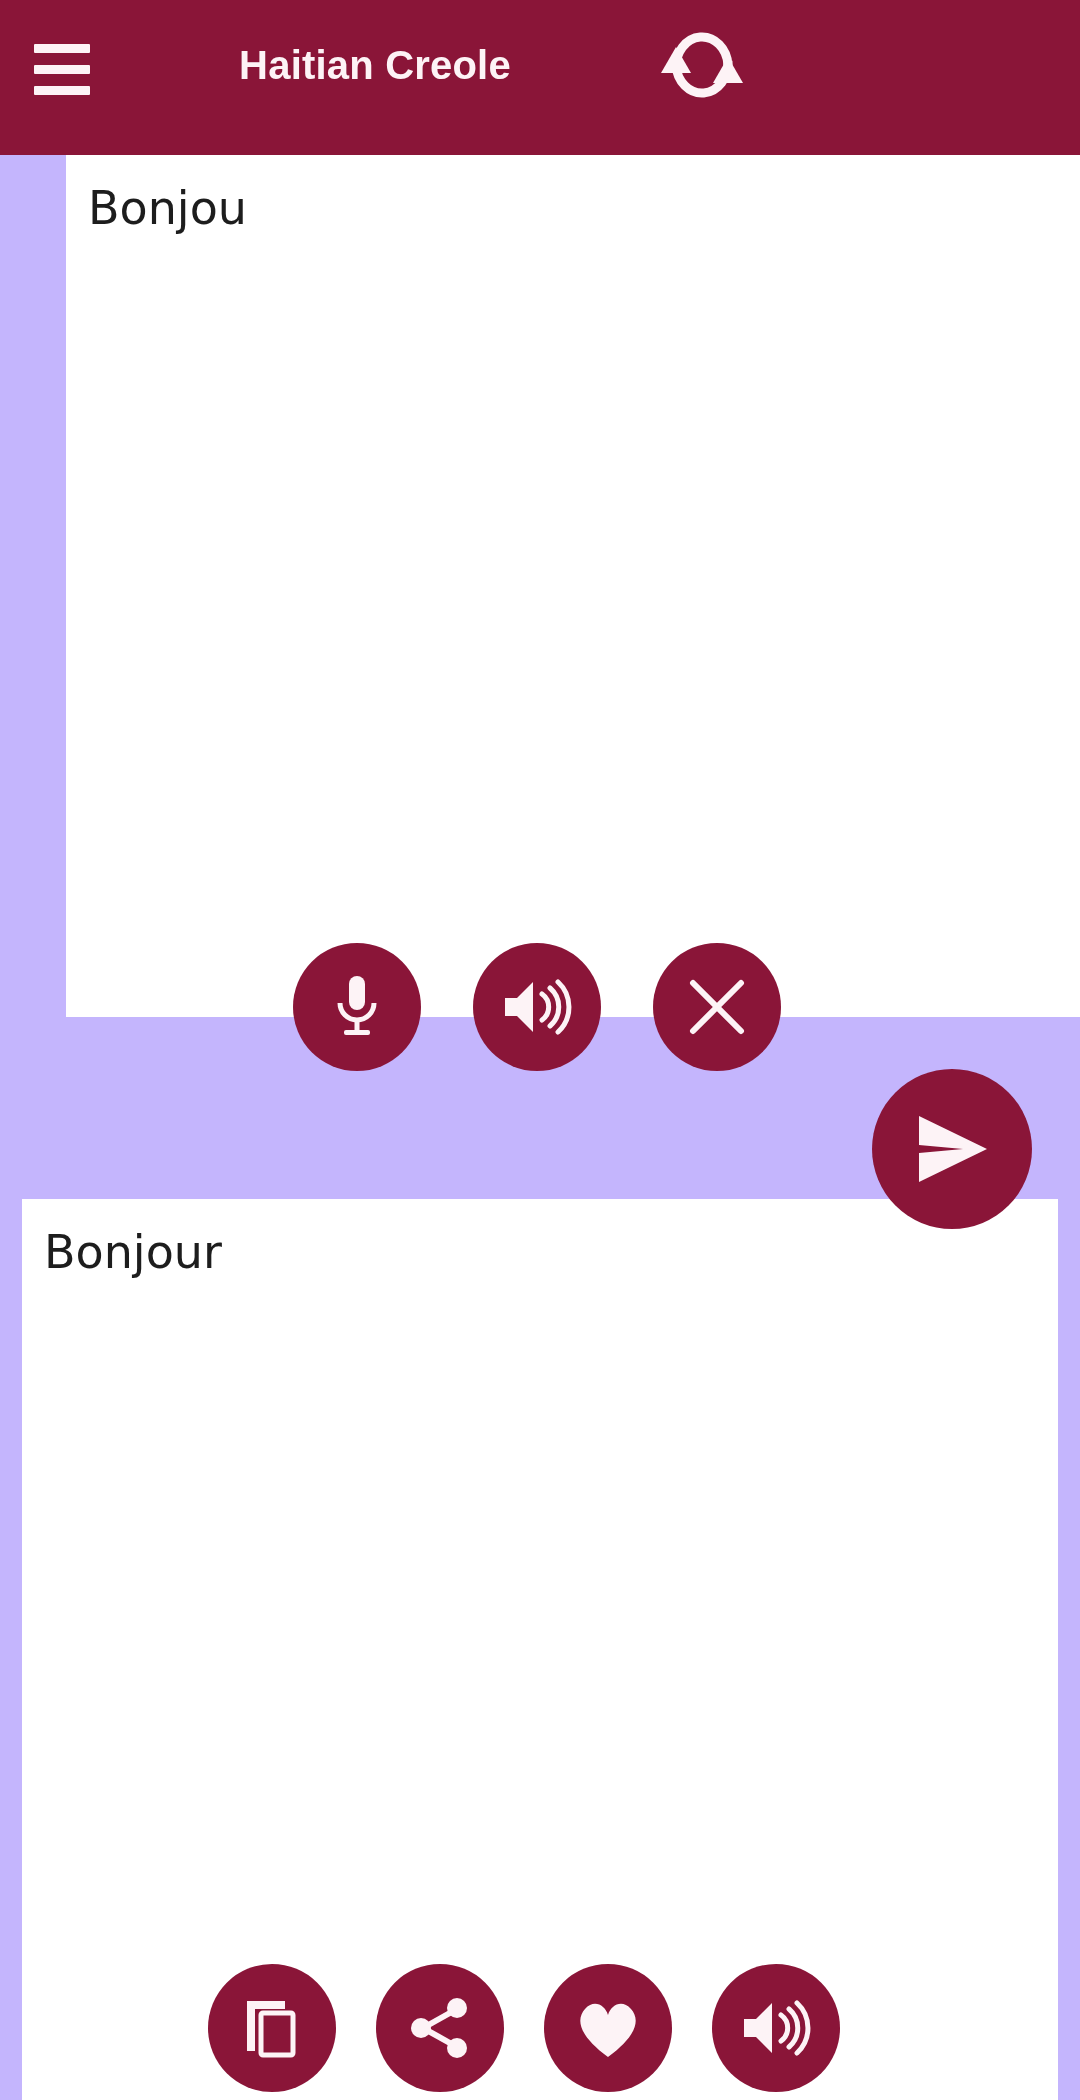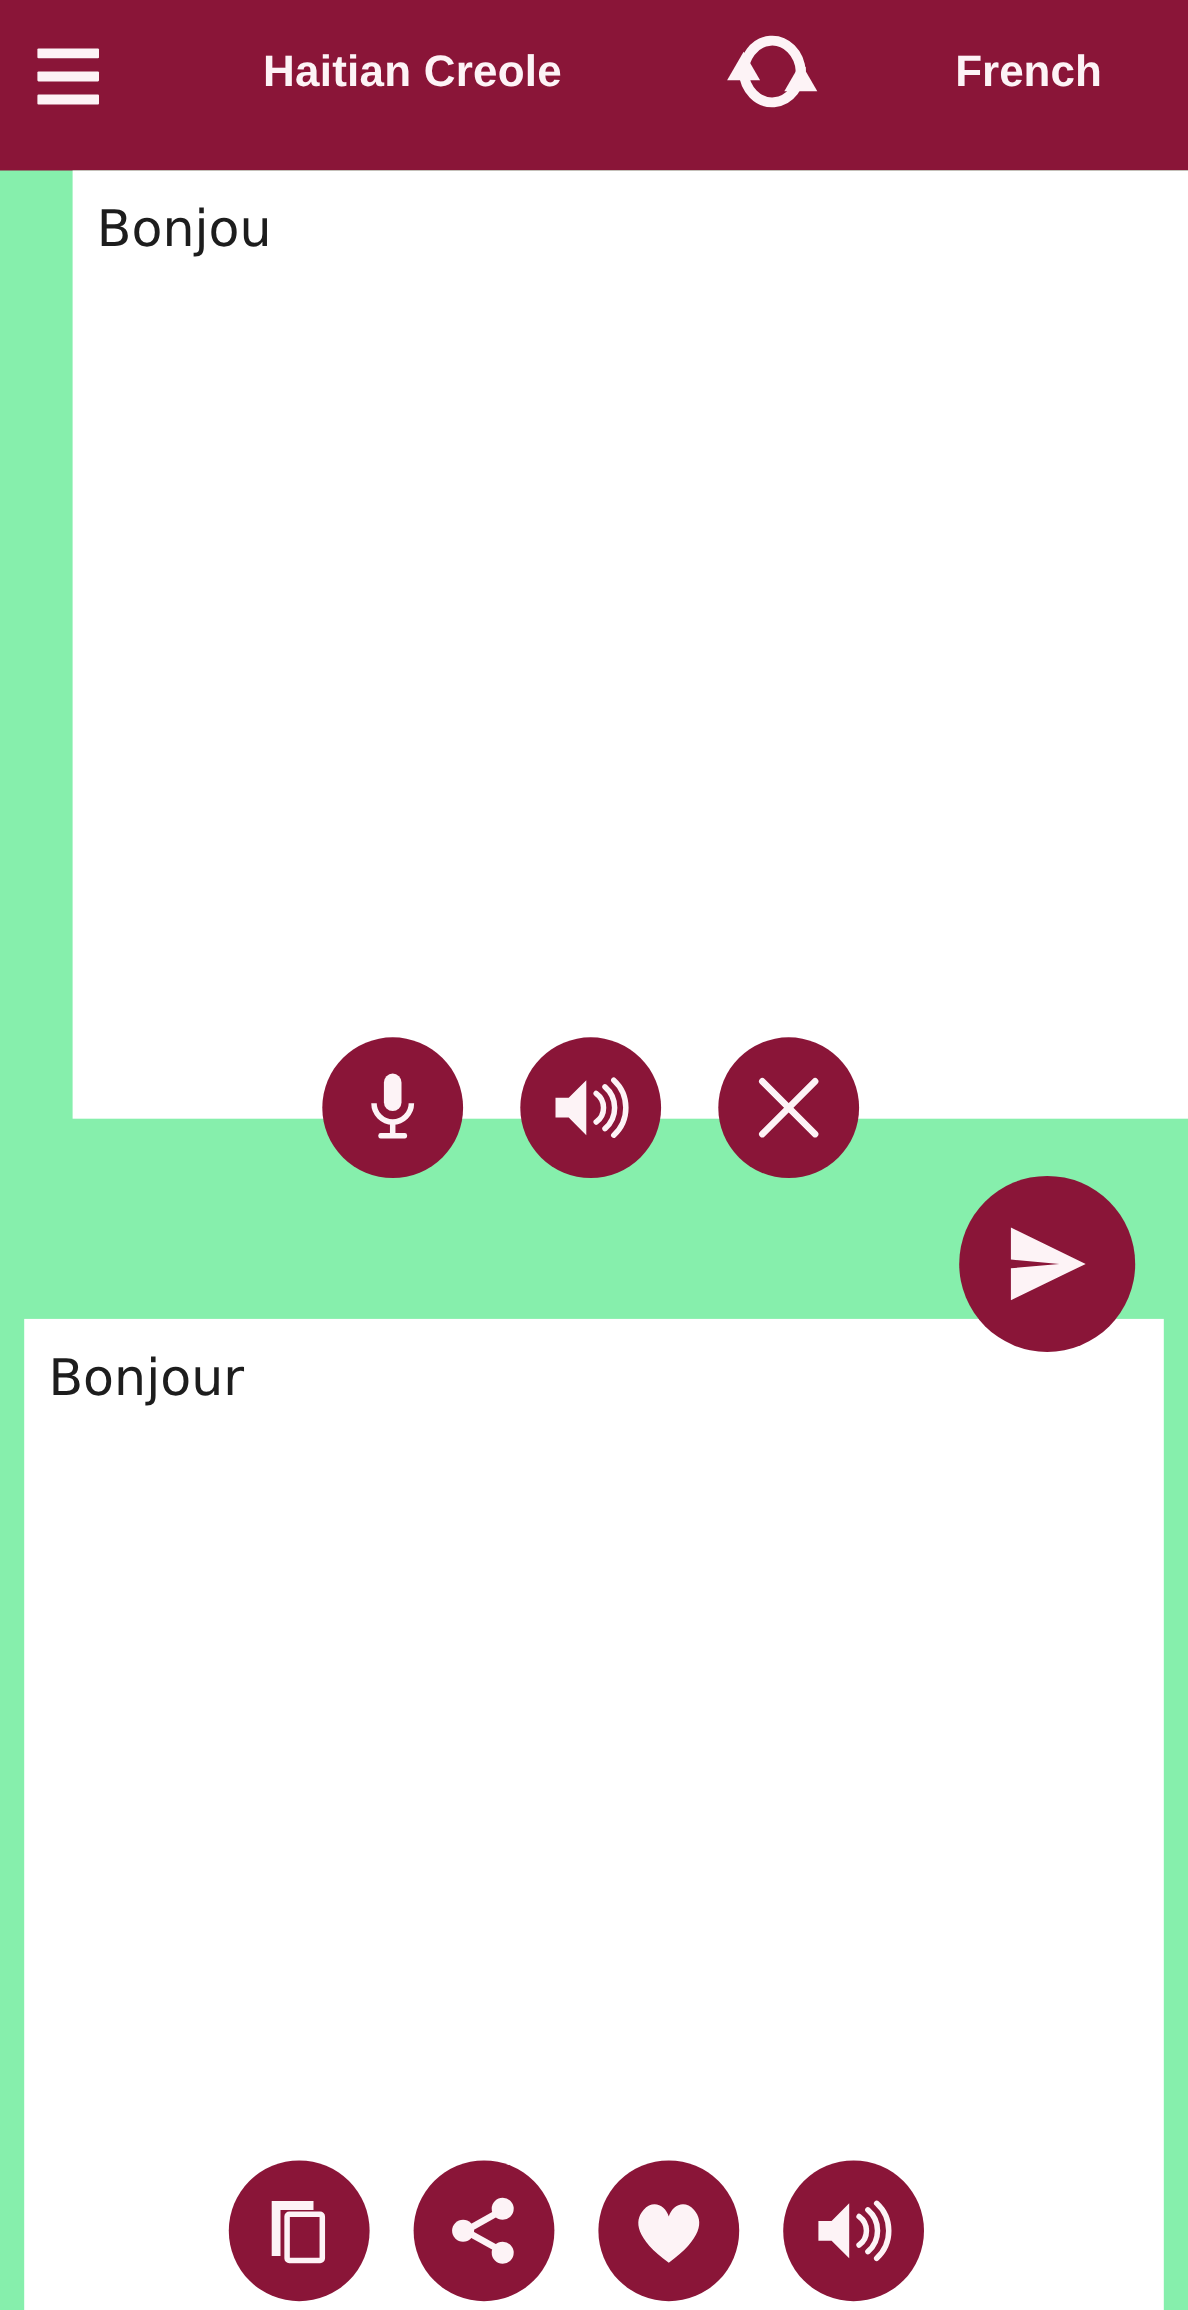--- a/index.html
+++ b/index.html
@@ -11,21 +11,21 @@
     width: 1080px;
     height: 2100px;
     font-family: "Liberation Sans", sans-serif;
     overflow: hidden;
     position: relative;
   }
 
   #app {
     position: absolute;
     inset: 0;
-    background: #86efac;
+    background: #c4b5fd;
   }
 
   
   .header {
     position: absolute;
     left: 0;
     top: 0;
     width: 1080px;
     height: 155px;
     background: #8A1538;
@@ -181,23 +181,20 @@
       <svg width="88" height="80" viewBox="0 0 88 80">
 
         <path d="M18 44 A26 30 0 0 1 70 40" fill="none" stroke="#fdf3f6" stroke-width="9" stroke-linecap="butt"></path>
         <polygon points="70,58 55,32 85,32" fill="#fdf3f6" transform="rotate(180 70 45)"></polygon>
 
         <path d="M70 36 A26 30 0 0 1 18 40" fill="none" stroke="#fdf3f6" stroke-width="9" stroke-linecap="butt"></path>
         <polygon points="18,22 3,48 33,48" fill="#fdf3f6"></polygon>
       </svg>
     </div>
 
-    <div class="lang-tgt">
-      <span>French</span>
-    </div>
   </div>
 
   <div class="panel panel-source">
     <div class="panel-text">Bonjou</div>
   </div>
 
   <div class="src-actions">
 
     <div class="circle-btn btn-mic">
       <svg width="56" height="70" viewBox="0 0 56 70">

